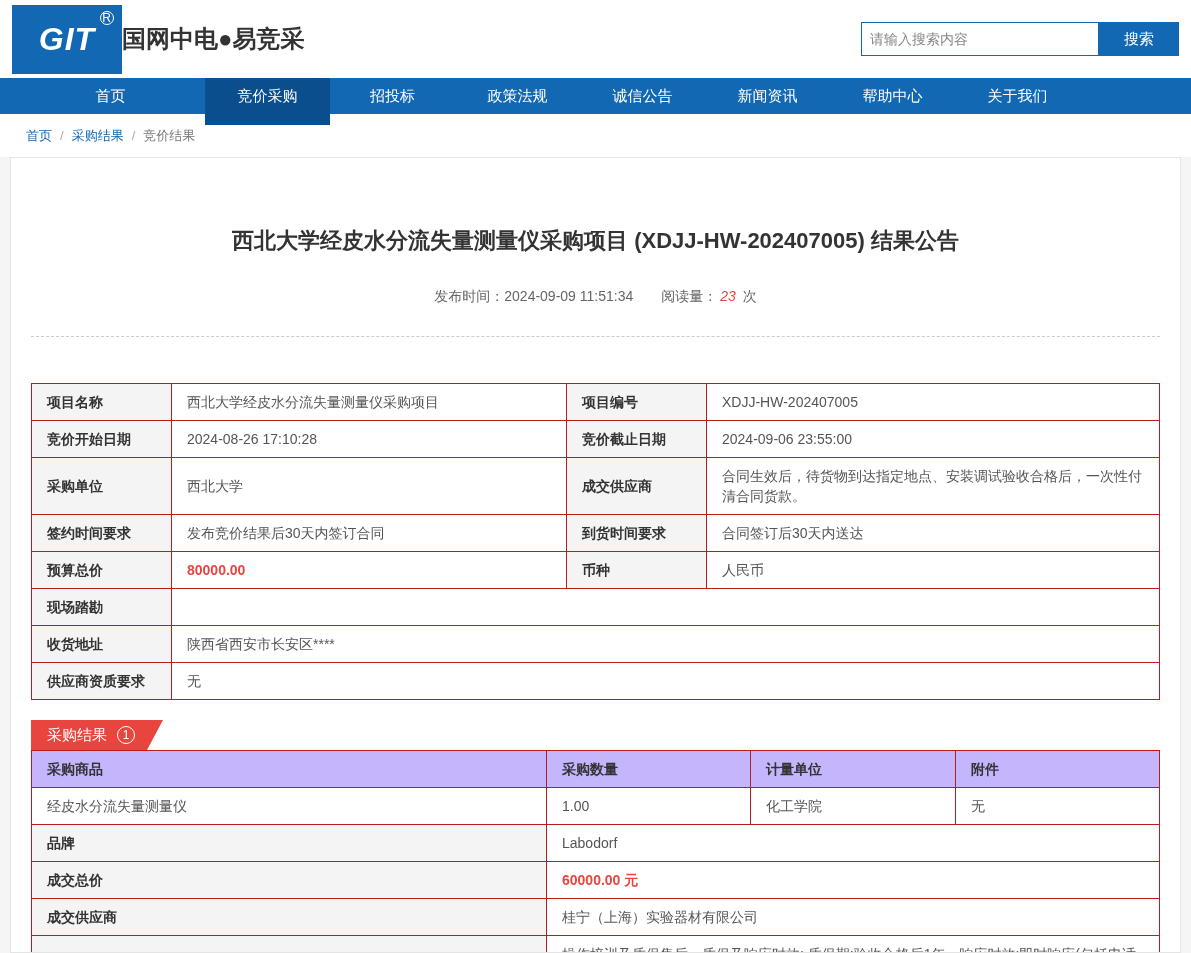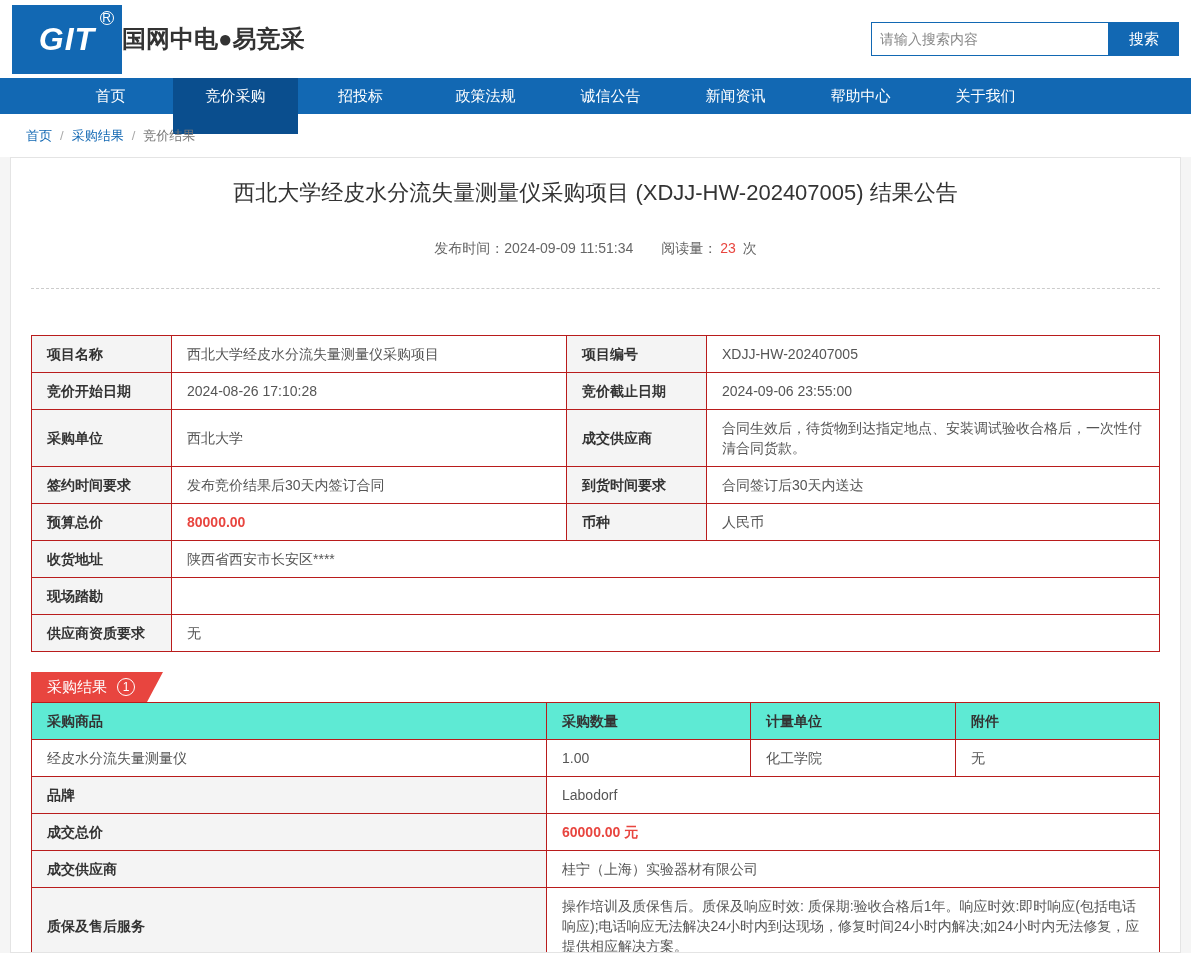--- a/index.html
+++ b/index.html
@@ -12,42 +12,42 @@
     align-items:center; justify-content:center; font-style:italic; font-weight:bold;
     font-size:32px; letter-spacing:1px; position:relative; cursor:pointer; }
   .logo-reg { font-size:12px; font-style:normal; position:absolute; top:6px; right:8px;
     border:1px solid #fff; border-radius:50%; width:14px; height:14px; line-height:12px;
     text-align:center; font-weight:normal; }
   .site-title { font-size:24px; font-weight:bold; color:#333; margin-left:0; }
   .search-wrap { margin-left:auto; display:flex; align-items:center; }
   .search-input { width:238px; height:34px; border:1px solid #1268b3; padding:0 8px;
     font-size:14px; color:#333; outline:none; }
   .search-input::placeholder { color:#888; }
-  .search-btn { width:70px; height:34px; background:#1268b3; color:#fff; border:none;
+  .search-btn { width:80px; height:34px; background:#1268b3; color:#fff; border:none;
     font-size:15px; cursor:pointer; }
 
   
   .nav { height:36px; background:#1268b3; display:flex; align-items:flex-start; padding-left:48px; }
   .nav-item { width:125px; height:36px; line-height:36px; text-align:center; color:#fff;
     font-size:15px; cursor:pointer; }
-  .nav-item.active { background:#0a4e8e; height:56px; }
+  .nav-item.active { background:#0a4e8e; height:47px;margin-left:32px; }
 
   
   .breadcrumb { height:43px; display:flex; align-items:center; padding-left:26px;
     font-size:13px; background:#fff; }
   .breadcrumb a { color:#1268b3; text-decoration:none; cursor:pointer; }
   .crumb-sep { color:#aaa; margin:0 8px; }
   .crumb-current { color:#777; }
 
   
   .main { background:#f5f5f5; padding:0 10px; height:796px; }
   .card { background:#fff; border:1px solid #e4e4e4; height:100%; padding:0 20px; overflow:hidden; }
-  .doc-title { margin-top:20px; text-align:center; font-size:22px; font-weight:normal; color:#333; }
+  .doc-title { margin-top:68px; text-align:center; font-size:22px; font-weight:bold; color:#333; }
   .doc-meta { margin-top:32px; text-align:center; font-size:14px; color:#666; }
-  .doc-meta .views { color:#e8453f; padding:0 3px; }
+  .doc-meta .views { color:#e8453f; font-style:italic; padding:0 3px; }
   .meta-gap { display:inline-block; width:28px; }
   .dashed-sep { border:none; border-top:1px dashed #ccc; margin-top:30px; }
 
   
   table { width:100%; border-collapse:collapse; table-layout:fixed; font-size:14px; }
   td, th { border:1px solid #b91c1c; padding:8px 15px; color:#555; text-align:left;
     vertical-align:middle; line-height:20px; word-break:break-all; }
   .lbl { background:#f4f4f4; font-weight:bold; color:#333; }
   .proj-table { margin-top:46px; }
   .proj-table .c1 { width:140px; } .proj-table .c2 { width:395px; }
@@ -55,21 +55,21 @@
   .red-text { color:#e8453f; font-weight:bold; }
 
   
   .ribbon { margin-top:20px; display:inline-flex; align-items:center; gap:10px;
     background:#e8453f; color:#fff; font-size:15px; height:30px; padding:0 28px 0 16px;
     clip-path:polygon(0 0,100% 0,calc(100% - 16px) 100%,0 100%); }
   .ribbon-circle { width:18px; height:18px; border:1px solid #fff; border-radius:50%;
     font-size:12px; line-height:16px; text-align:center; font-weight:normal; }
   .result-table .rc1 { width:515px; } .result-table .rc2 { width:204px; }
   .result-table .rc3 { width:205px; }
-  .result-table th { background:#5eead4; font-weight:bold; color:#333; }
+  .result-table th { background:#c4b5fd; font-weight:bold; color:#333; }
   .result-table .lbl { width:140px; }
 </style>
 </head>
 <body>
 
 <div class="header">
   <div class="logo-box">
     <span>GIT</span>
     <span class="logo-reg">R</span>
   </div>
@@ -137,26 +137,26 @@
       <td class="lbl">到货时间要求</td>
       <td>合同签订后30天内送达</td>
     </tr>
     <tr>
       <td class="lbl">预算总价</td>
       <td class="red-text">80000.00</td>
       <td class="lbl">币种</td>
       <td>人民币</td>
     </tr>
     <tr>
+      <td class="lbl">现场踏勘</td>
+      <td colspan="3"></td>
+    </tr>
+    <tr>
       <td class="lbl">收货地址</td>
       <td colspan="3">陕西省西安市长安区****</td>
-    </tr>
-    <tr>
-      <td class="lbl">现场踏勘</td>
-      <td colspan="3"></td>
     </tr>
     <tr>
       <td class="lbl">供应商资质要求</td>
       <td colspan="3">无</td>
     </tr>
   </tbody>
       </table>
 
   
   <div class="ribbon">

